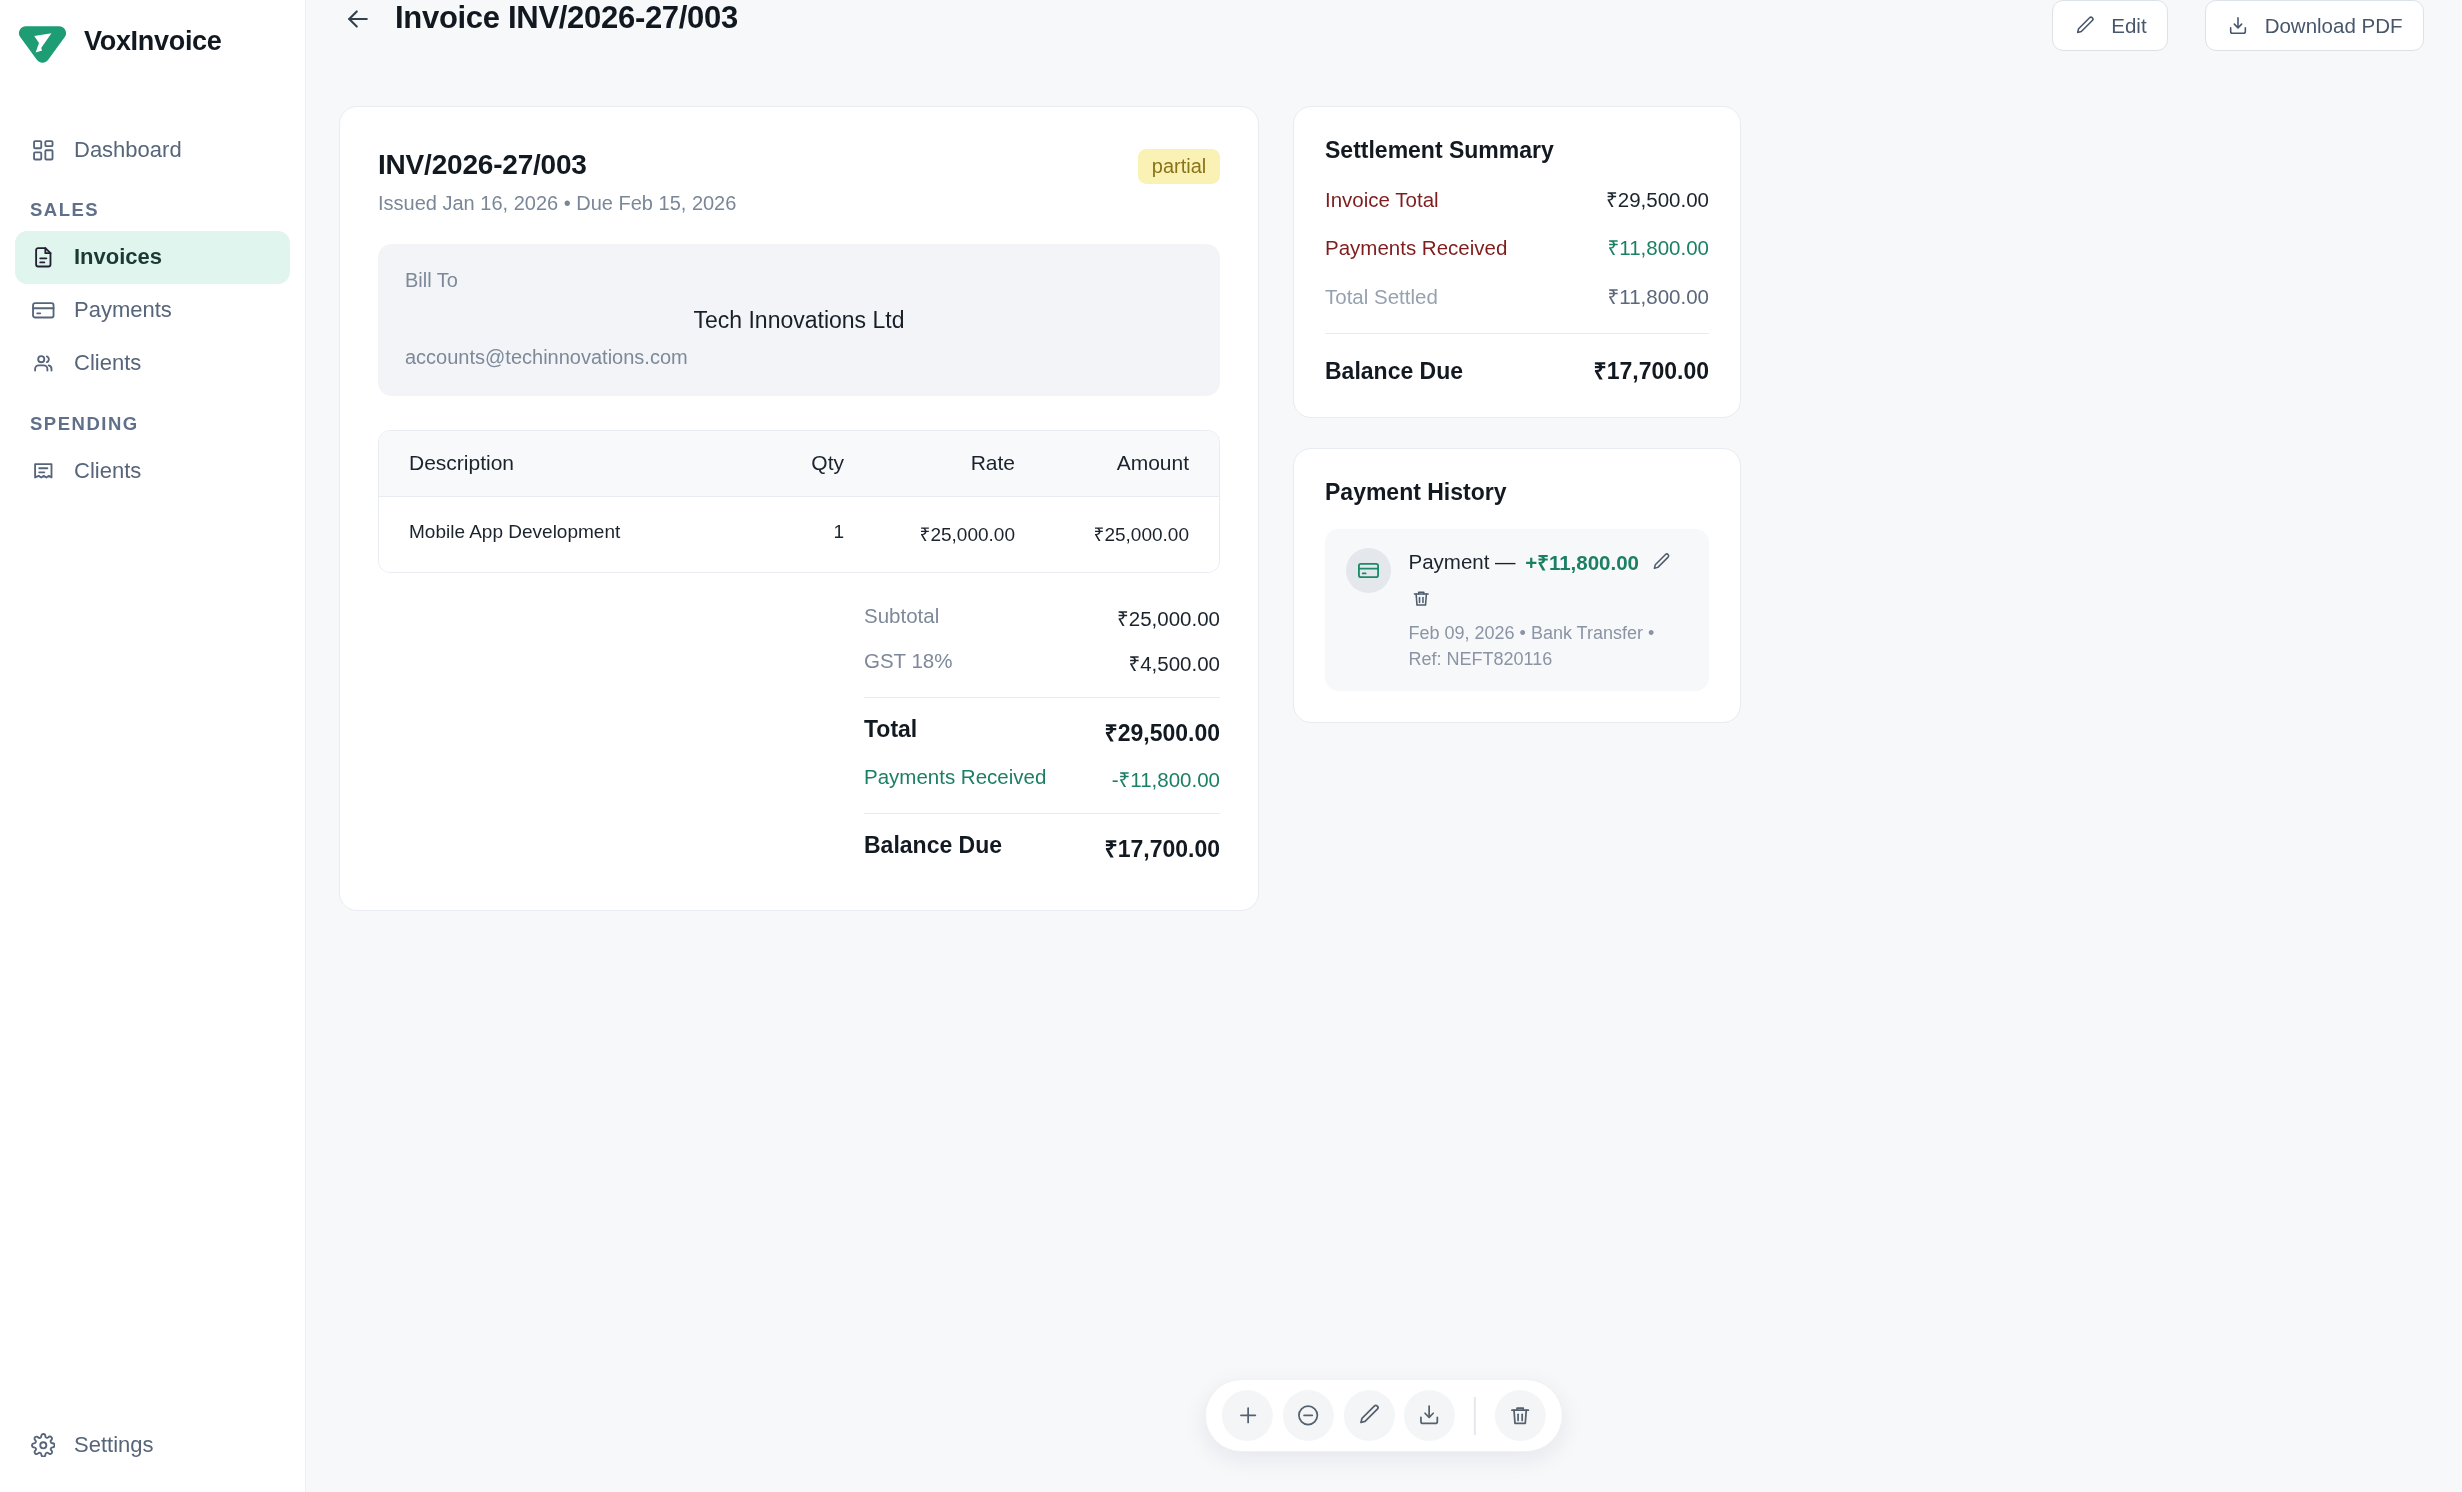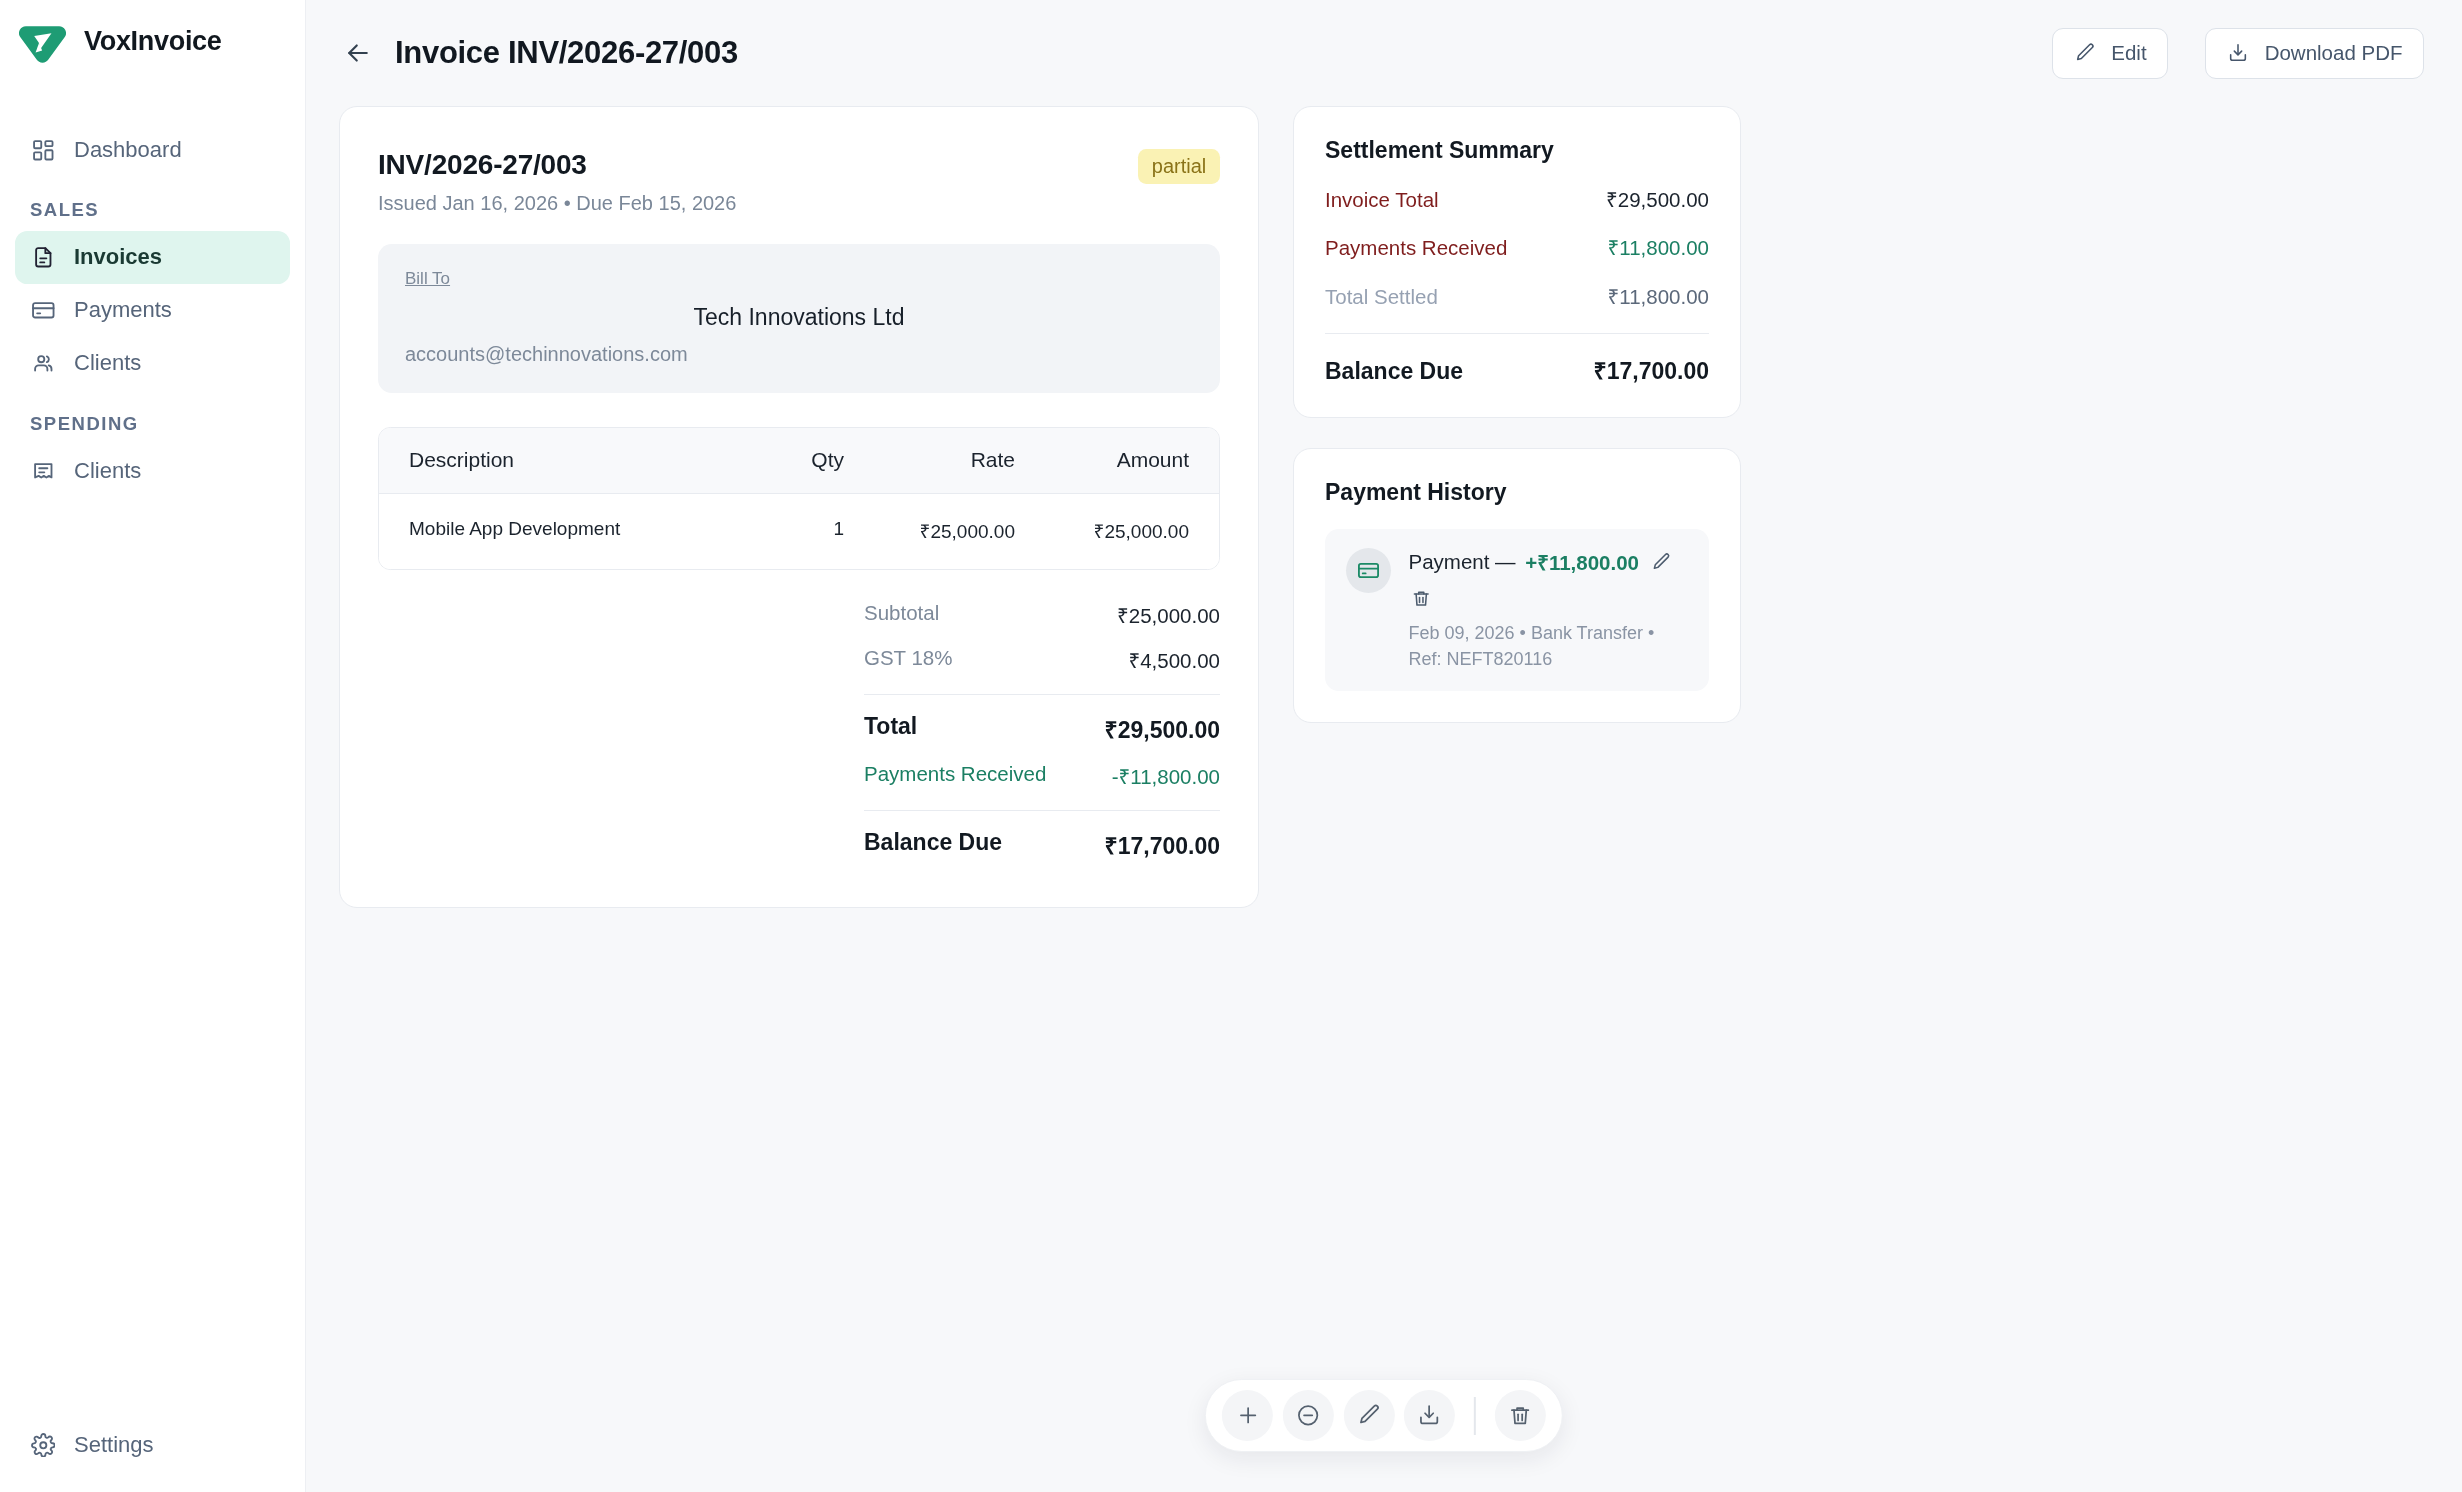--- a/index.html
+++ b/index.html
@@ -46,21 +46,21 @@
   .nav-spacer { flex: 1 1 auto; }
   .nav-bottom { padding: 0 15px 20.5px 15px; }
 
   
   .main {
     flex: 1 1 auto; height: 1492px;
     background: #F7F8FA;
     position: relative; overflow: hidden;
   }
   .topbar {
-    height: 106px; display: flex; align-items: center;
+    height: 106px; display: flex; 
     padding: 0 38px 0 33px; gap: 19px;
   }
   .back-btn {
     width: 37px; height: 37px; display:flex; align-items:center; justify-content:center;
     color:#33414F; cursor: pointer; flex: 0 0 37px;
   }
   .page-title {
     font-size: 31px; font-weight: 700; color: #111820; letter-spacing: -0.3px;
   }
   .topbar-spacer { flex: 1 1 auto; }
@@ -94,21 +94,21 @@
   .badge {
     background: #FAF2B4; color: #8A7318;
     font-size: 20px; font-weight: 500;
     padding: 6.2px 13.7px; border-radius: 8.2px;
   }
 
   .billto {
     margin-top: 29px; background: #F2F4F7; border-radius: 13.7px;
     padding: 24.6px 27px 27px 27px;
   }
-  .billto-label { font-size: 17px; color: #7D8999; text-decoration: underline; }
+  .billto-label { font-size: 20px; color: #7D8999; }
   .billto-name { font-size: 23px; color: #171F29; margin-top: 15px; text-align: center; }
   .billto-email { font-size: 20px; color: #7D8999; margin-top: 12.3px; }
 
   .items {
     margin-top: 34px; border: 1.4px solid #E8EBF0; border-radius: 12.3px; overflow: hidden;
   }
   .items-head {
     display: flex; background: #F8F9FB; border-bottom: 1.4px solid #E8EBF0;
     padding: 20.5px 30px; font-size: 21px; color: #1B232D;
   }

